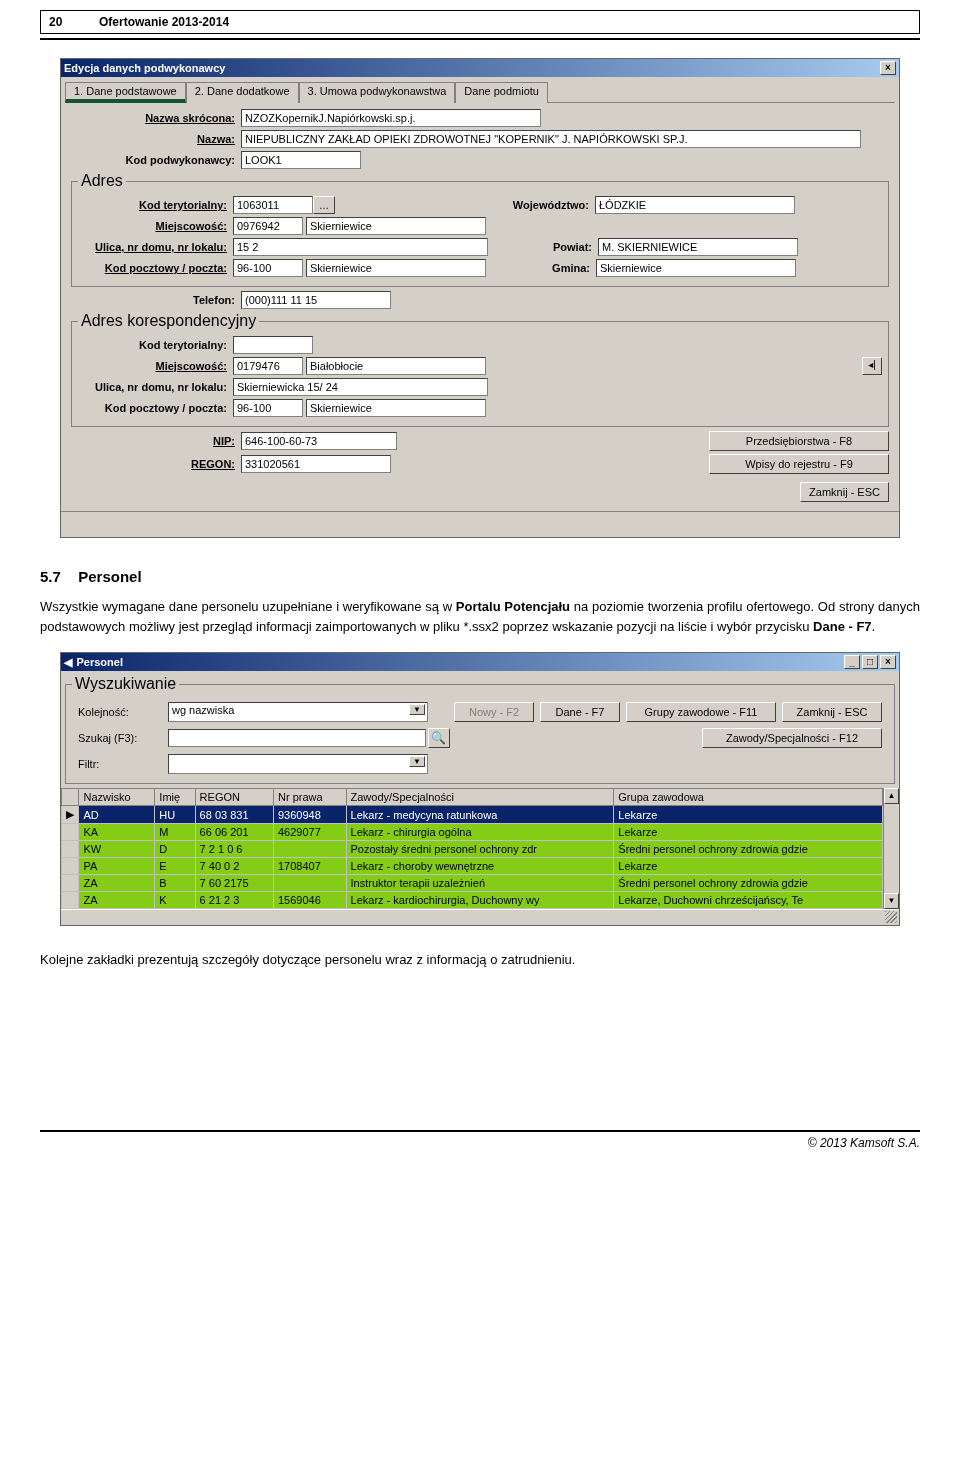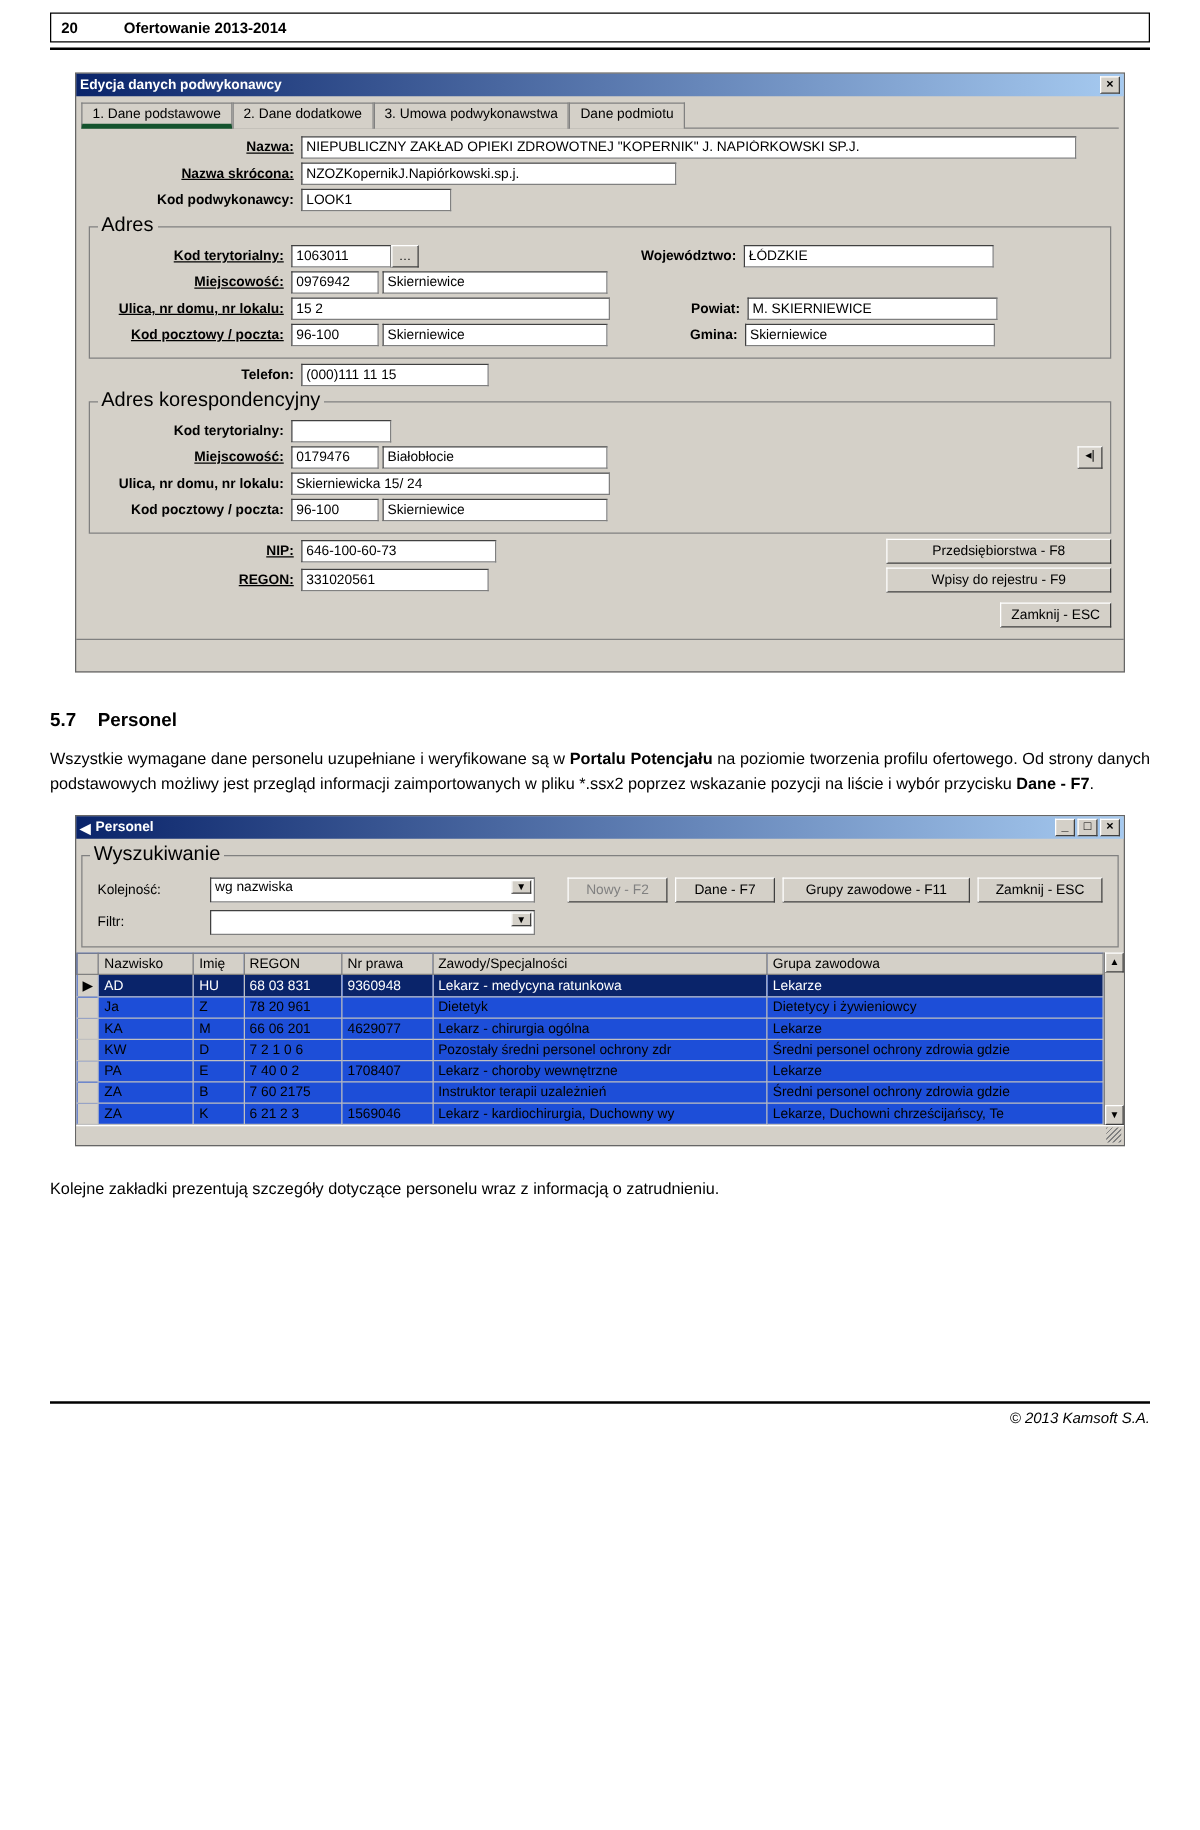--- a/index.html
+++ b/index.html
@@ -35,21 +35,21 @@
 .section-head .t { font-weight: bold; font-size: 15px; }
 .body-text { font-family: Verdana, sans-serif; font-size: 13px; line-height: 1.5; margin-bottom: 16px; text-align: justify; }
 .body-text b { font-weight: bold; }
 
 .win2 { border: 1px solid #666; background: #d4d0c8; font-family: Tahoma, Arial, sans-serif; font-size: 11px; margin: 0 auto; width: 840px; }
 .toolbar-row { display: flex; align-items: center; padding: 3px 6px; }
 .toolbar-row .lbl2 { width: 90px; }
 .select { background: #fff; border: 1px solid #808080; border-top-color:#404040; border-left-color:#404040; height: 20px; padding: 1px 18px 1px 3px; position: relative; display:inline-block; font-size:11px; }
 .select::after { content:"▼"; position:absolute; right:2px; top:1px; background:#d4d0c8; border:1px solid #fff; border-right-color:#404040; border-bottom-color:#404040; font-size:8px; width:14px; text-align:center; }
 
-table.datagrid { width: 100%; border-collapse: collapse; background: #1d4ed8; font-size: 11px; }
+table.datagrid { width: 100%; border-collapse: collapse; background: #84cc16; font-size: 11px; }
 table.datagrid th { background: #d4d0c8; border: 1px solid #808080; padding: 2px 4px; text-align: left; font-weight: normal; }
 table.datagrid td { border: 1px solid #c0c0c0; padding: 2px 4px; white-space: nowrap; overflow: hidden; }
 .row-sel td { background: #0a246a; color: #fff; }
 .ptr { width: 14px; text-align: center; background: #d4d0c8 !important; border-right:1px solid #808080; color:#000 !important; }
 
 .scroll-v { width: 16px; background: #d4d0c8; border-left: 1px solid #808080; display: flex; flex-direction: column; }
 .scroll-btn { height: 16px; background: #d4d0c8; border: 1px solid #fff; border-right-color:#404040; border-bottom-color:#404040; text-align: center; font-size: 8px; line-height: 14px; }
 .grid-wrap { display: flex; }
 .status-grip { height: 16px; background: #d4d0c8; border-top: 1px solid #fff; position: relative; }
 .status-grip::after { content:""; position:absolute; right:2px; bottom:2px; width:12px; height:12px; background: repeating-linear-gradient(135deg, #808080 0 1px, transparent 1px 3px); }
@@ -76,26 +76,26 @@
     <span class="tb-btn">×</span>
   </div>
   <div class="tabs">
     <div class="tab active">1. Dane podstawowe</div>
     <div class="tab">2. Dane dodatkowe</div>
     <div class="tab">3. Umowa podwykonawstwa</div>
     <div class="tab">Dane podmiotu</div>
   </div>
   <div class="form-area">
     <div class="row">
+      <span class="lbl u" style="width:170px">Nazwa skrócona:</span>
+      <input class="inp" style="width: 300px;" value="NZOZKopernikJ.Napiórkowski.sp.j.">
+    </div>
+    <div class="row">
       <span class="lbl u" style="width:170px">Nazwa:</span>
       <input class="inp" style="width: 620px;" value="NIEPUBLICZNY ZAKŁAD OPIEKI ZDROWOTNEJ &quot;KOPERNIK&quot; J. NAPIÓRKOWSKI SP.J.">
-    </div>
-    <div class="row">
-      <span class="lbl u" style="width:170px">Nazwa skrócona:</span>
-      <input class="inp" style="width: 300px;" value="NZOZKopernikJ.Napiórkowski.sp.j.">
     </div>
     <div class="row">
       <span class="lbl" style="width:170px">Kod podwykonawcy:</span>
       <input class="inp" style="width: 120px;" value="LOOK1">
     </div>
 
     <fieldset>
       <legend>Adres</legend>
       <div class="row">
         <span class="lbl u" style="width:155px">Kod terytorialny:</span>
@@ -191,20 +191,27 @@
   <fieldset style="margin:4px">
     <legend>Wyszukiwanie</legend>
     <div class="toolbar-row">
       <span class="lbl2">Kolejność:</span>
       <span class="select" style="width:260px">wg nazwiska</span>
       <span style="flex:1"></span>
       <button class="btn" style="color:#808080;width:80px">Nowy - F2</button>
       <button class="btn" style="width:80px;margin-left:6px">Dane - F7</button>
       <button class="btn" style="width:150px;margin-left:6px">Grupy zawodowe - F11</button>
       <button class="btn" style="width:100px;margin-left:6px">Zamknij - ESC</button>
+    </div>
+    <div class="toolbar-row">
+      <span class="lbl2">Szukaj (F3):</span>
+      <input class="inp" style="width: 258px;">
+      <span class="binoc">🔍</span>
+      <span style="flex:1"></span>
+      <button class="btn" style="width:180px">Zawody/Specjalności - F12</button>
     </div>
     <div class="toolbar-row">
       <span class="lbl2">Filtr:</span>
       <span class="select" style="width:260px">&nbsp;</span>
     </div>
   </fieldset>
   <div class="grid-wrap">
     <div style="flex:1;overflow:hidden">
     <table class="datagrid">
       <thead>
@@ -223,29 +230,20 @@
                 <td class="ptr">▶</td>
                 <td>AD</td>
                 <td>HU</td>
                 <td>68   03   831</td>
                 <td>9360948</td>
                 <td>Lekarz - medycyna ratunkowa</td>
                 <td>Lekarze</td>
               </tr>
               <tr>
                 <td class="ptr"></td>
-                <td>Ja</td>
-                <td>Z</td>
-                <td>78   20   961</td>
-                <td></td>
-                <td>Dietetyk</td>
-                <td>Dietetycy i żywieniowcy</td>
-              </tr>
-              <tr>
-                <td class="ptr"></td>
                 <td>KA</td>
                 <td>M</td>
                 <td>66   06   201</td>
                 <td>4629077</td>
                 <td>Lekarz - chirurgia ogólna</td>
                 <td>Lekarze</td>
               </tr>
               <tr>
                 <td class="ptr"></td>
                 <td>KW</td>

